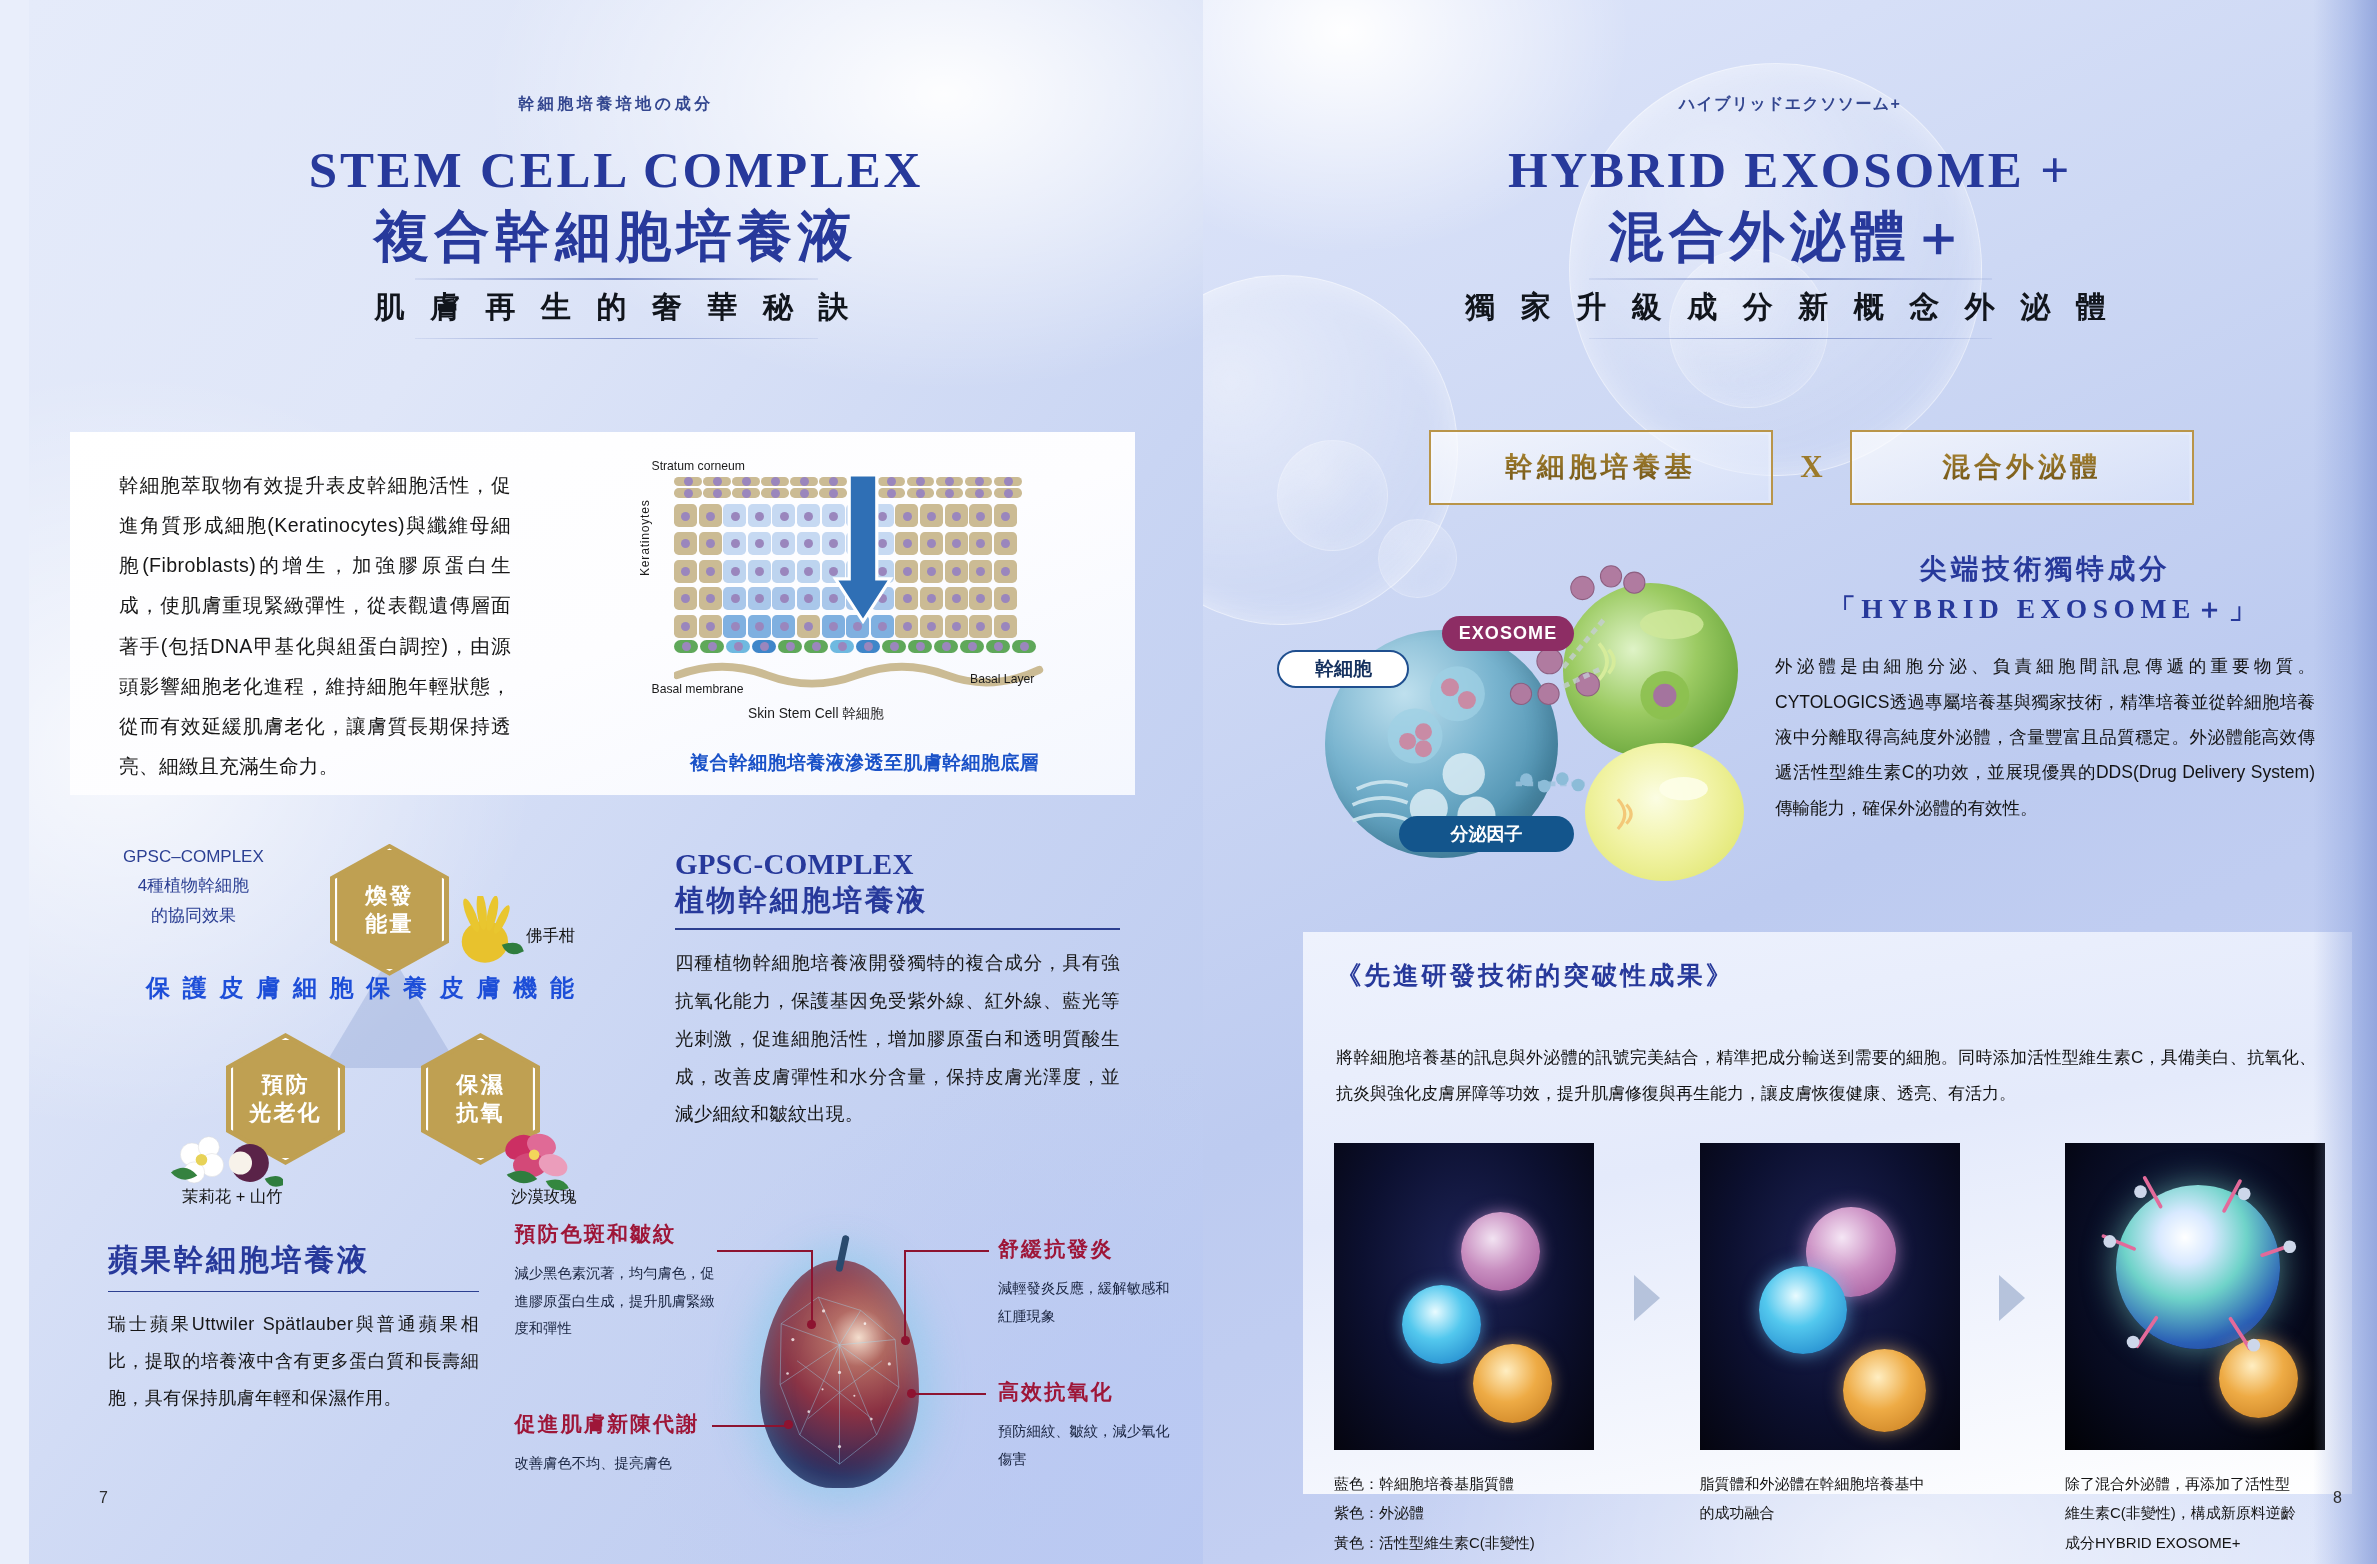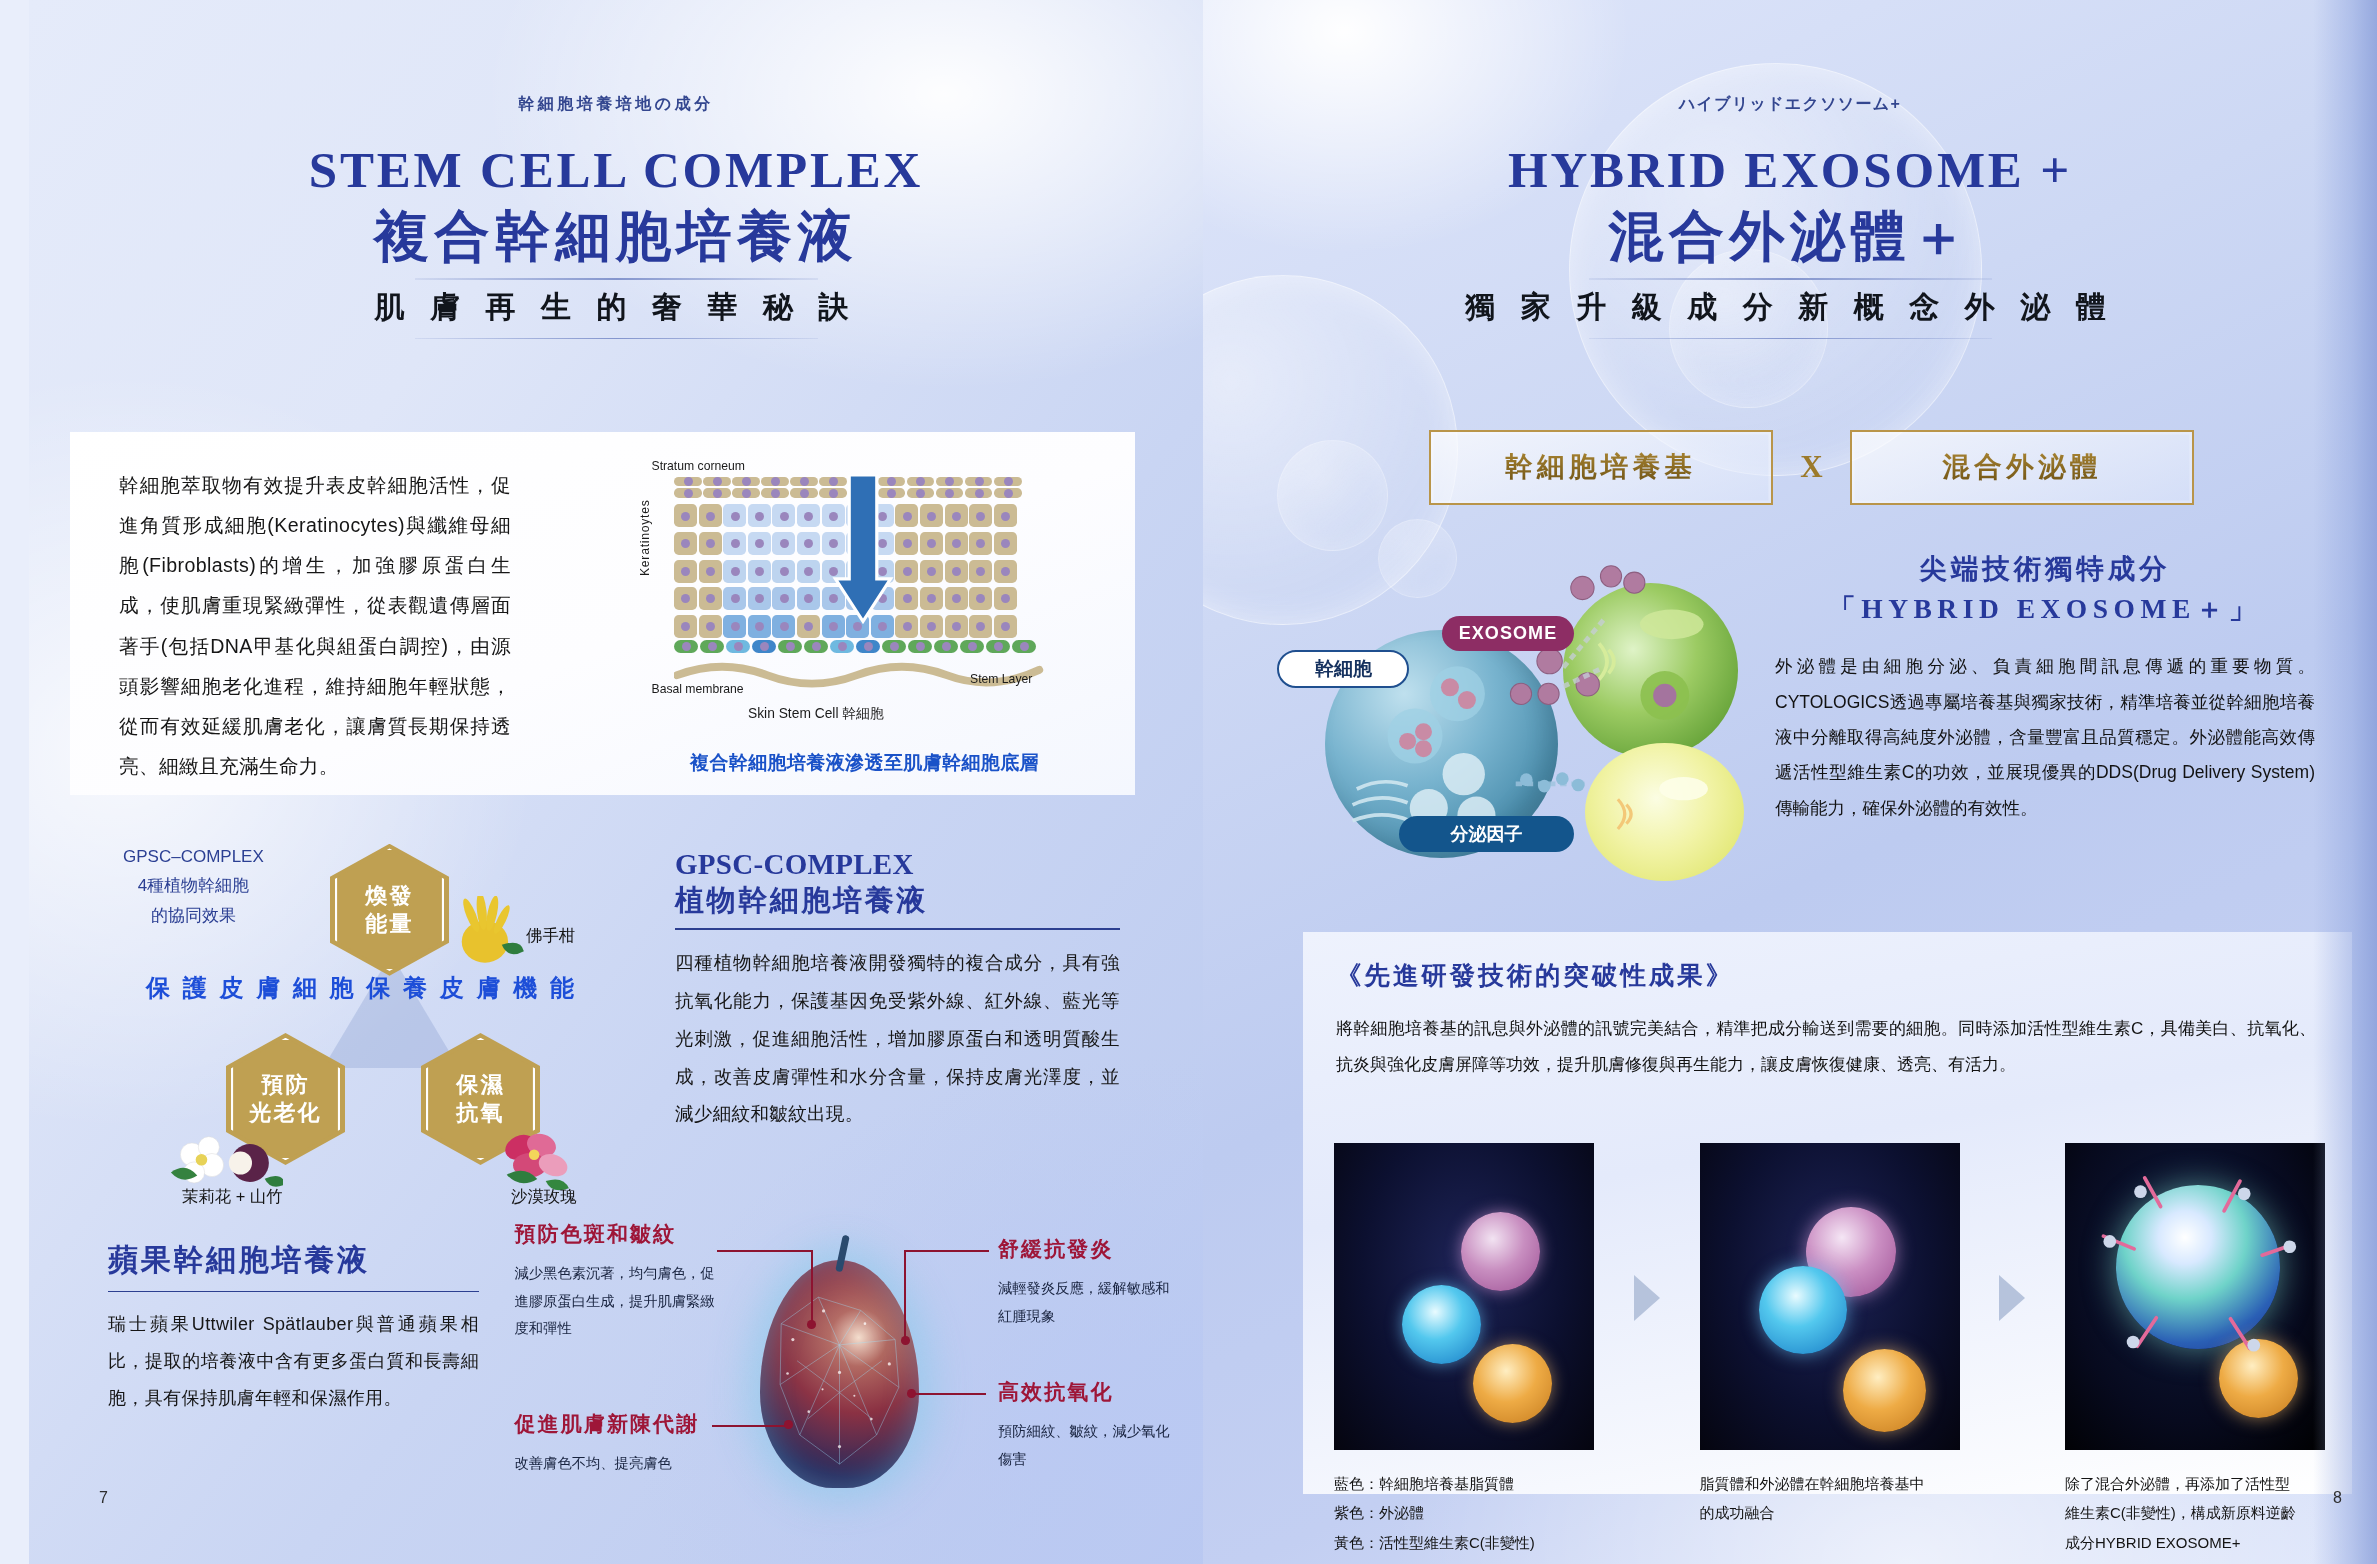--- a/index.html
+++ b/index.html
@@ -155,21 +155,21 @@
     background:linear-gradient(180deg,#a98533,#6e5214);
     -webkit-background-clip:text; background-clip:text; color:transparent;
   }
   .gold-x{ font-family:"Liberation Serif",serif; font-weight:700; color:#9c7a2a; font-size:31px; }
 
   .exo-title-cn{ font-family:"Liberation Serif",serif; color:#27399b; font-weight:700; font-size:27.5px; letter-spacing:.14em; }
   .exo-title-en{ font-family:"Liberation Serif",serif; color:#27399b; font-weight:700; font-size:27.5px; letter-spacing:.20em; }
   .exo-body{ font-family:"Liberation Sans",sans-serif; color:#121212; font-size:17.5px; line-height:2.02; text-align:justify; }
 
   .adv-title{ font-family:"Liberation Serif",serif; color:#27399b; font-weight:700; font-size:25.4px; letter-spacing:.12em; }
-  .adv-body{ font-family:"Liberation Sans",sans-serif; color:#121212; font-size:17px; line-height:2.1; text-align:justify; }
+  .adv-body{ font-family:"Liberation Sans",sans-serif; color:#121212; font-size:17px; line-height:2.1; text-align:justify;margin-top:29px; }
 
   .photo{
     position:relative; background:radial-gradient(ellipse at 50% 40%, #1d2356 0%, #0c1030 55%, #05050f 100%);
     overflow:hidden;
   }
   .blob{ position:absolute; border-radius:50%; }
   .cap{ font-family:"Liberation Sans",sans-serif; color:#141414; font-size:15px; line-height:1.95; }
 
   .pgnum{ position:absolute; font-family:"Liberation Sans",sans-serif; color:#2d2d2d; font-size:16px; }
 
@@ -340,21 +340,21 @@
           <svg width="371" height="37" style="position:absolute;left:0;top:177px;" viewBox="0 0 700 70">
             <path d="M5 40 Q 90 8 175 40 T 345 40 T 515 40 T 690 30" stroke="#cbbb94" stroke-width="15" fill="none" stroke-linecap="round"></path>
           </svg>
 
           <svg width="64" height="159" style="position:absolute;left:157px;top:-2.1px;" viewBox="0 0 120 300">
             <polygon points="34,0 86,0 86,196 112,196 60,276 8,196 34,196" fill="#2f6fb5" stroke="#fff" stroke-width="6"></polygon>
           </svg>
         </div>
 
         <div class="lbl-en" style="position:absolute;left:9.5px;top:238px;">Basal membrane</div>
-        <div class="lbl-en" style="position:absolute;left:328px;top:228px;">Stem Layer</div>
+        <div class="lbl-en" style="position:absolute;left:328px;top:228px;">Basal Layer</div>
         <div class="lbl-en" style="position:absolute;left:106px;top:261px;font-size:13.8px;">Skin Stem Cell 幹細胞</div>
         <div class="skin-cap" style="position:absolute;left:-16px;top:306px;width:477px;">複合幹細胞培養液滲透至肌膚幹細胞底層</div>
       </div>
     </div>
 
     <div style="position:absolute;left:79px;top:832px;width:530px;height:371px;">
       <div class="gpsc-left-lbl" style="position:absolute;left:15px;top:9.5px;">
         <div>GPSC–COMPLEX</div>
         <div style="text-align:center;">4種植物幹細胞</div>
         <div style="text-align:center;">的協同效果</div>

